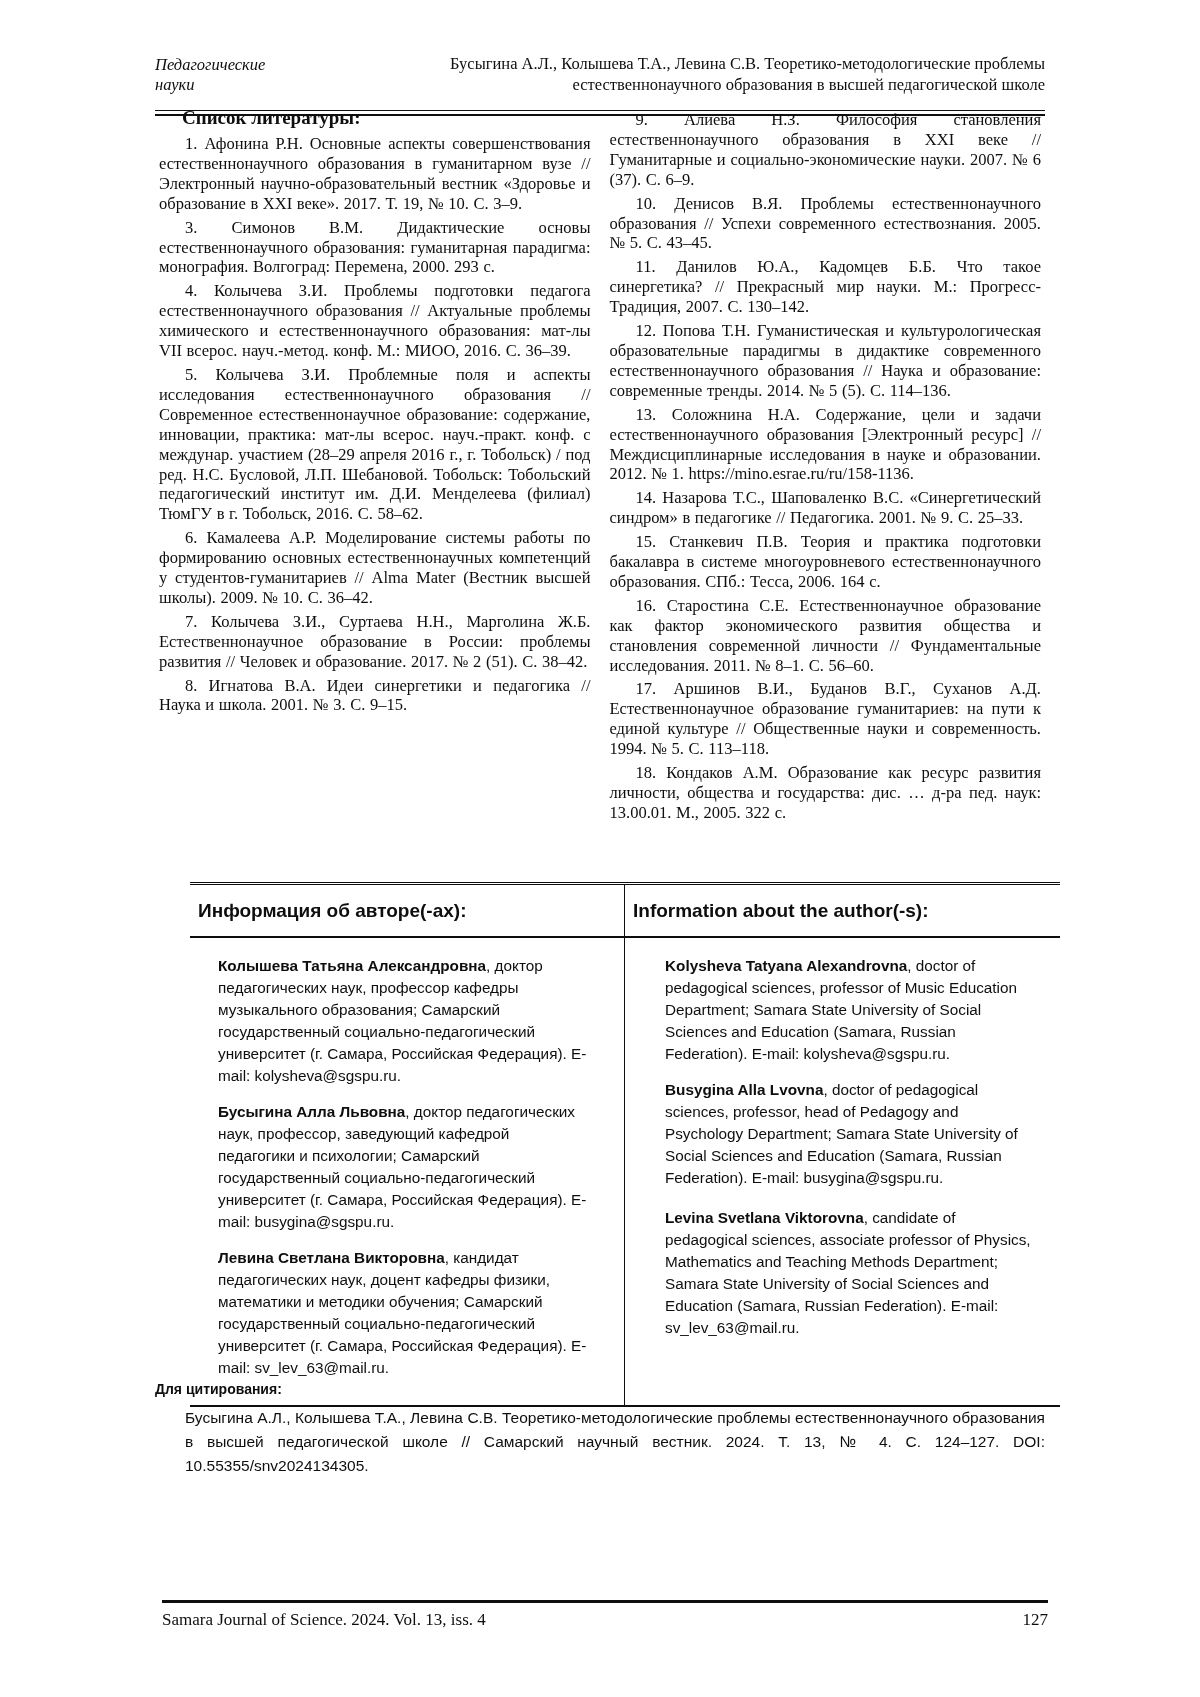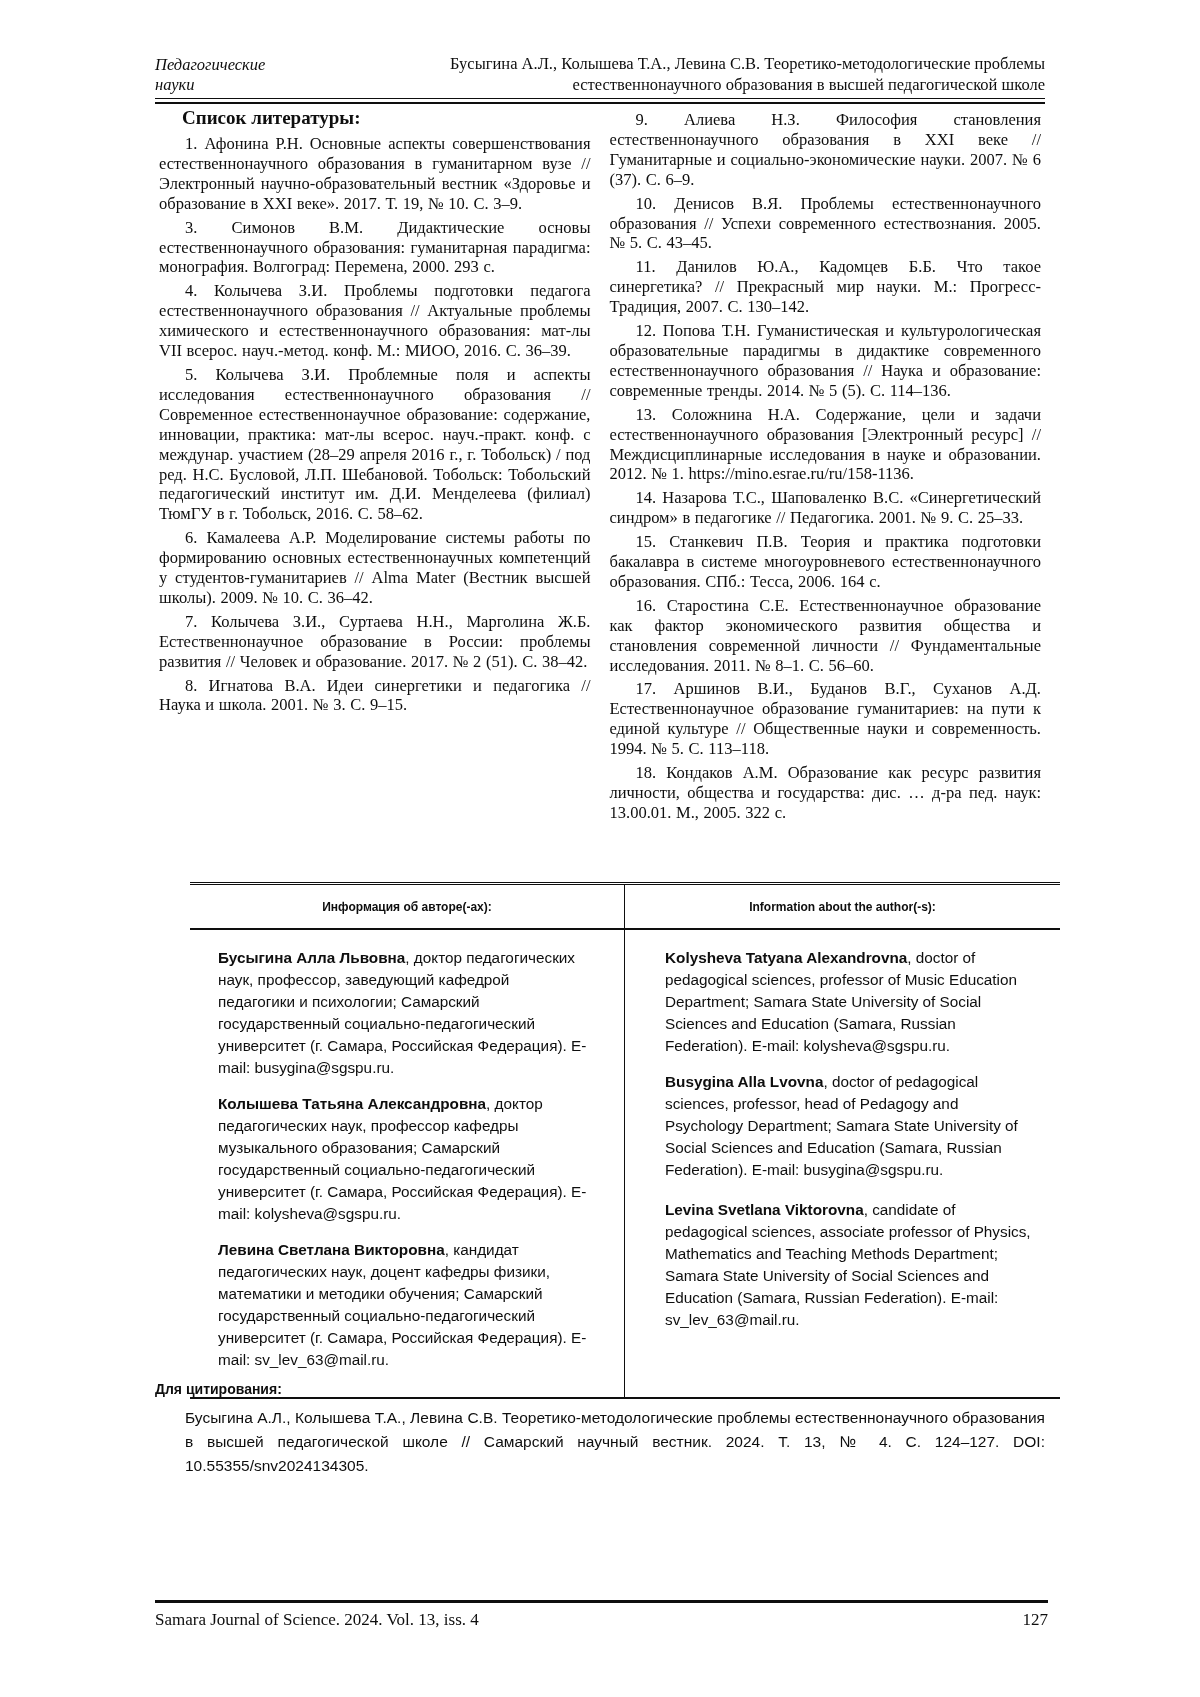--- a/index.html
+++ b/index.html
@@ -13,21 +13,21 @@
     overflow: hidden;
   }
 
   
   .header {
     position: absolute;
     left: 155px; right: 155px; top: 54px;
     display: flex;
     justify-content: space-between;
     align-items: center;
-    padding-bottom: 7px;
+    padding-bottom: 19px;
     border-bottom: 2.5px solid #0e0e0e;
   }
   .header::after {
     content: "";
     position: absolute;
     left: 0; right: 0; bottom: 3.5px;
     border-bottom: 1px solid #0e0e0e;
   }
   .header-left {
     font-style: italic;
@@ -72,23 +72,23 @@
     left: 190px; top: 882px;
     width: 870px;
     border-top: 3px double #0e0e0e;
     border-bottom: 2px solid #0e0e0e;
     display: grid;
     grid-template-columns: 1fr 1fr;
     font-family: "Liberation Sans", sans-serif;
   }
   .at-head {
     border-bottom: 2px solid #0e0e0e;
-    text-align: center;
+    text-align: left;
     font-weight: bold;
-    font-size: 12px;
+    font-size: 19px;
     padding: 15px 8px 14px 8px;
   }
   .at-head.ru { border-right: 1.5px solid #0e0e0e; }
   .at-cell {
     font-size: 15.3px;
     line-height: 22px;
     padding: 17px 34px 26px 28px;
   }
   .at-cell.ru { border-right: 1.5px solid #0e0e0e; }
   .at-cell.en { padding-left: 40px; padding-right: 26px; }
@@ -110,21 +110,21 @@
   .citation-text {
     margin: 9px 0 0 30px;
     font-size: 15.5px;
     line-height: 24px;
     text-align: justify;
   }
 
   
   .footer {
     position: absolute;
-    left: 155px; right: 152px; top: 1600px;
+    left: 162px; right: 152px; top: 1600px;
     border-top: 3px solid #0e0e0e;
     padding-top: 7px;
     display: flex;
     justify-content: space-between;
     font-size: 17px;
   }
 </style>
 </head>
 <body>
 
@@ -164,22 +164,22 @@
       <p class="ref">17. Аршинов В.И., Буданов В.Г., Суханов А.Д. Естественнонаучное образование гуманитариев: на пути к единой культуре // Общественные науки и современность. 1994. № 5. С. 113–118.</p>
       <p class="ref">18. Кондаков А.М. Образование как ресурс развития личности, общества и государства: дис. … д-ра пед. наук: 13.00.01. М., 2005. 322 с.</p>
     </div>
   </div>
 
   <div class="authors-table">
     <div class="at-head ru">Информация об авторе(-ах):</div>
     <div class="at-head en">Information about the author(-s):</div>
 
     <div class="at-cell ru">
+      <p class="author"><span class="b">Колышева Татьяна Александровна</span><span>, доктор педагогических наук, профессор кафедры музыкального образования; Самарский государственный социально-педагогический университет (г. Самара, Российская Федерация). E-mail: kolysheva@sgspu.ru.</span></p>
       <p class="author"><span class="b">Бусыгина Алла Львовна</span><span>, доктор педагогических наук, профессор, заведующий кафедрой педагогики и психологии; Самарский государственный социально-педагогический университет (г. Самара, Российская Федерация). E-mail: busygina@sgspu.ru.</span></p>
-      <p class="author"><span class="b">Колышева Татьяна Александровна</span><span>, доктор педагогических наук, профессор кафедры музыкального образования; Самарский государственный социально-педагогический университет (г. Самара, Российская Федерация). E-mail: kolysheva@sgspu.ru.</span></p>
       <p class="author"><span class="b">Левина Светлана Викторовна</span><span>, кандидат педагогических наук, доцент кафедры физики, математики и методики обучения; Самарский государственный социально-педагогический университет (г. Самара, Российская Федерация). E-mail: sv_lev_63@mail.ru.</span></p>
     </div>
 
     <div class="at-cell en">
       <p class="author"><span class="b">Kolysheva Tatyana Alexandrovna</span><span>, doctor of pedagogical sciences, professor of Music Education Department; Samara State University of Social Sciences and Education (Samara, Russian Federation). E-mail: kolysheva@sgspu.ru.</span></p>
       <p class="author"><span class="b">Busygina Alla Lvovna</span><span>, doctor of pedagogical sciences, professor, head of Pedagogy and Psychology Department; Samara State University of Social Sciences and Education (Samara, Russian Federation). E-mail: busygina@sgspu.ru.</span></p>
       <p class="author author-gap"><span class="b">Levina Svetlana Viktorovna</span><span>, candidate of pedagogical sciences, associate professor of Physics, Mathematics and Teaching Methods Department; Samara State University of Social Sciences and Education (Samara, Russian Federation). E-mail: sv_lev_63@mail.ru.</span></p>
     </div>
   </div>
 

